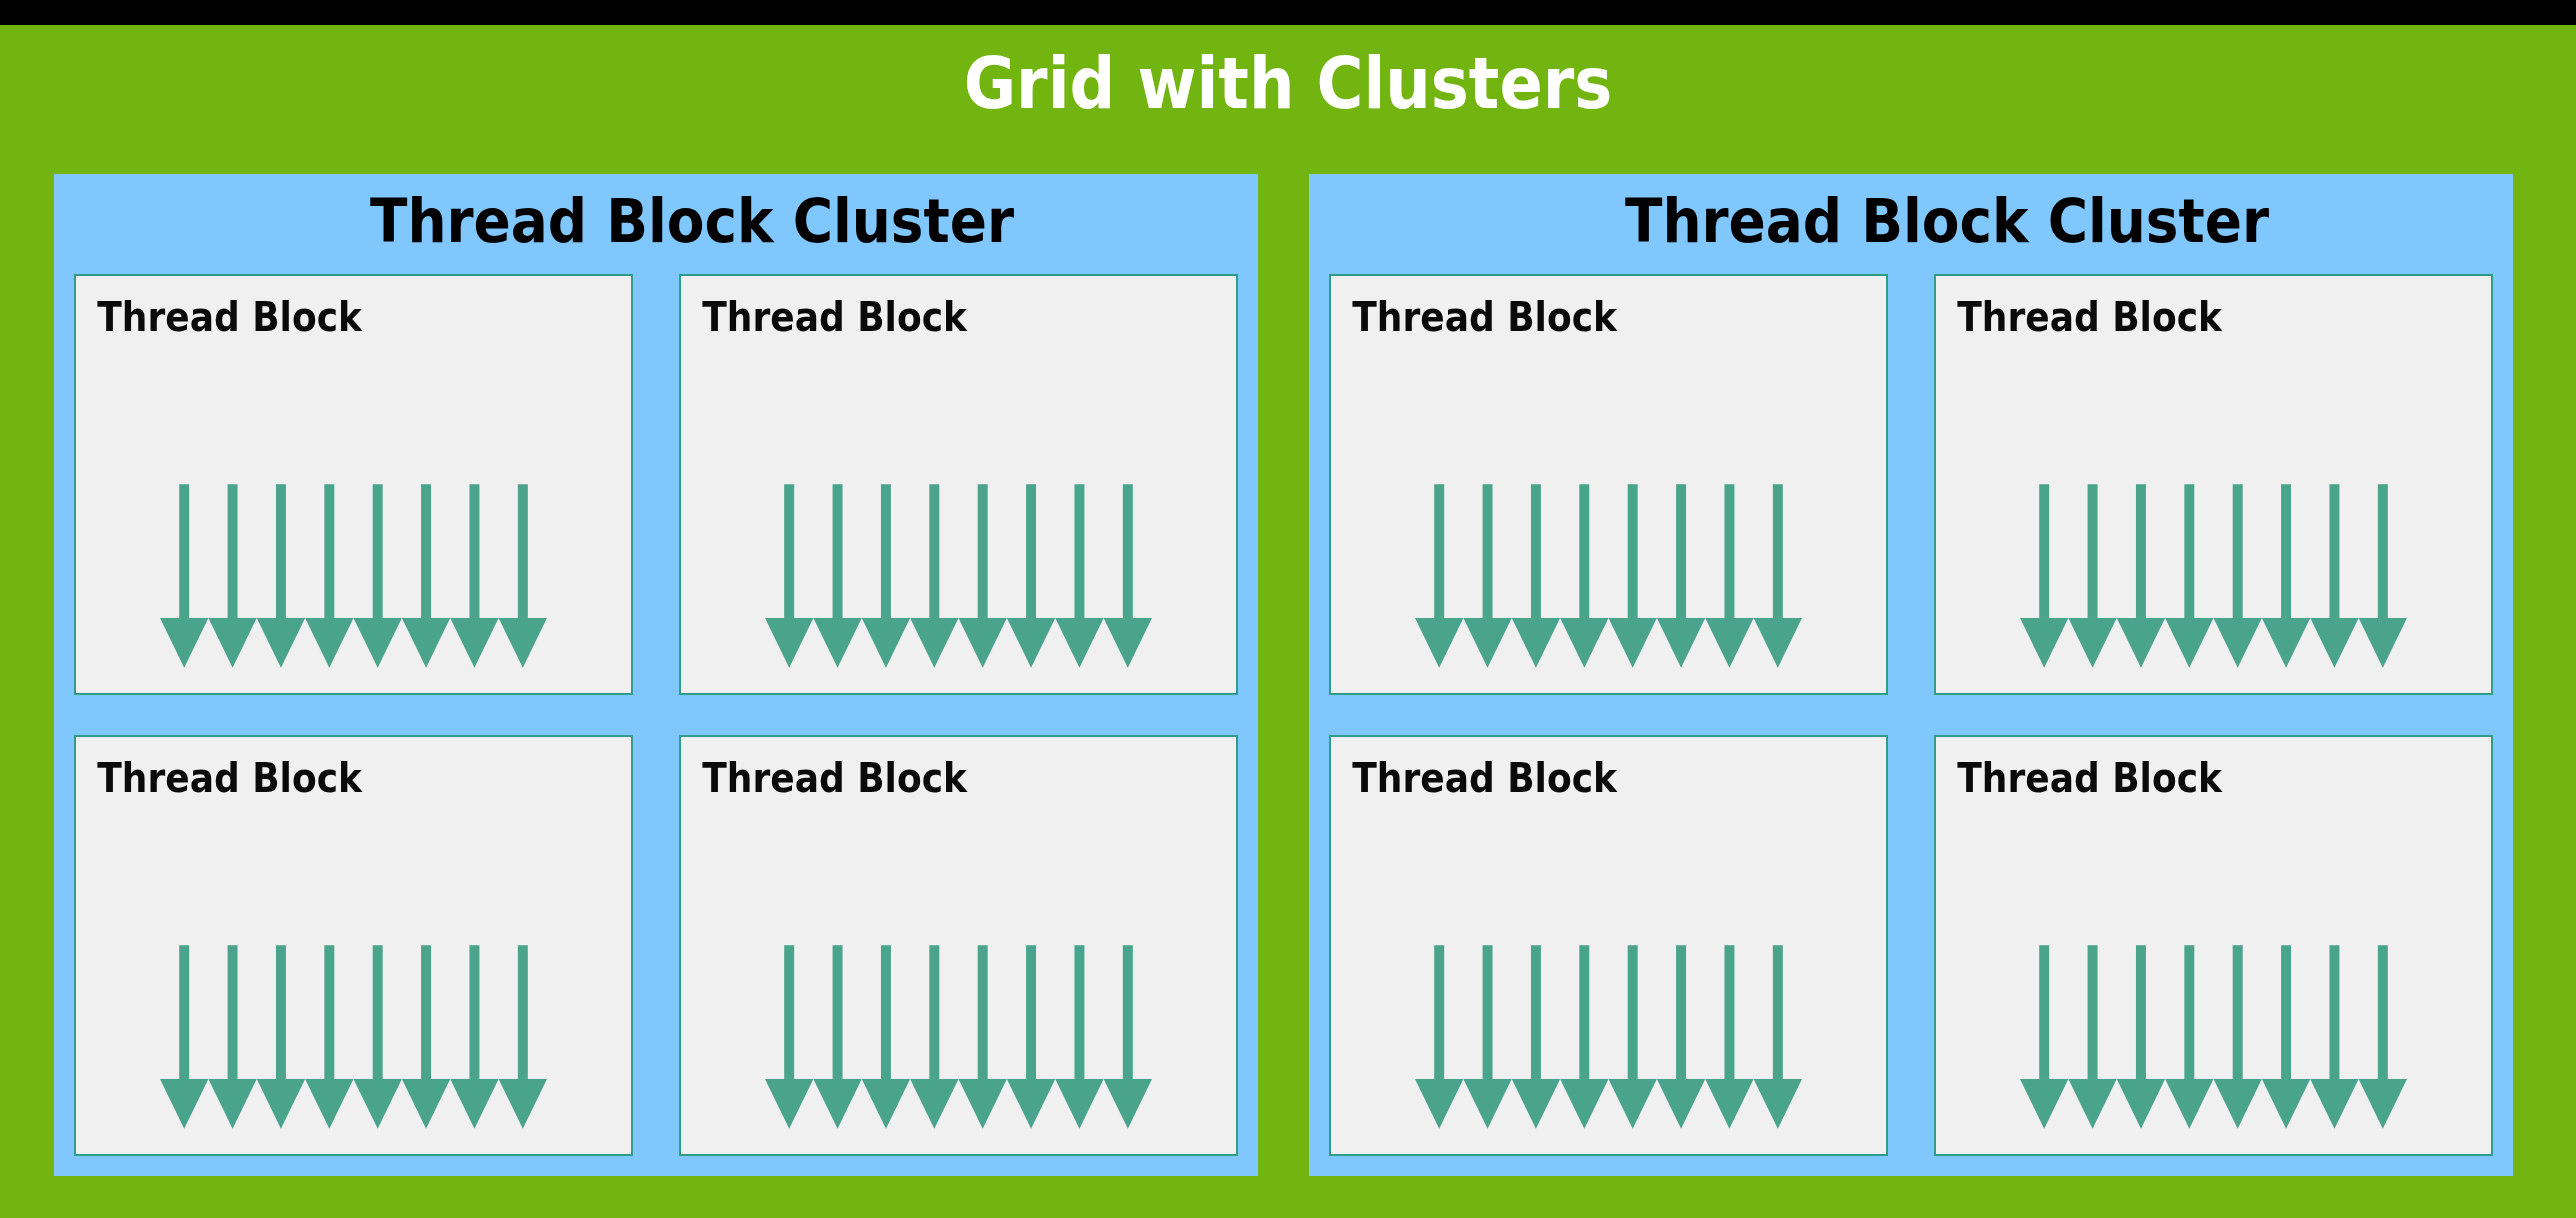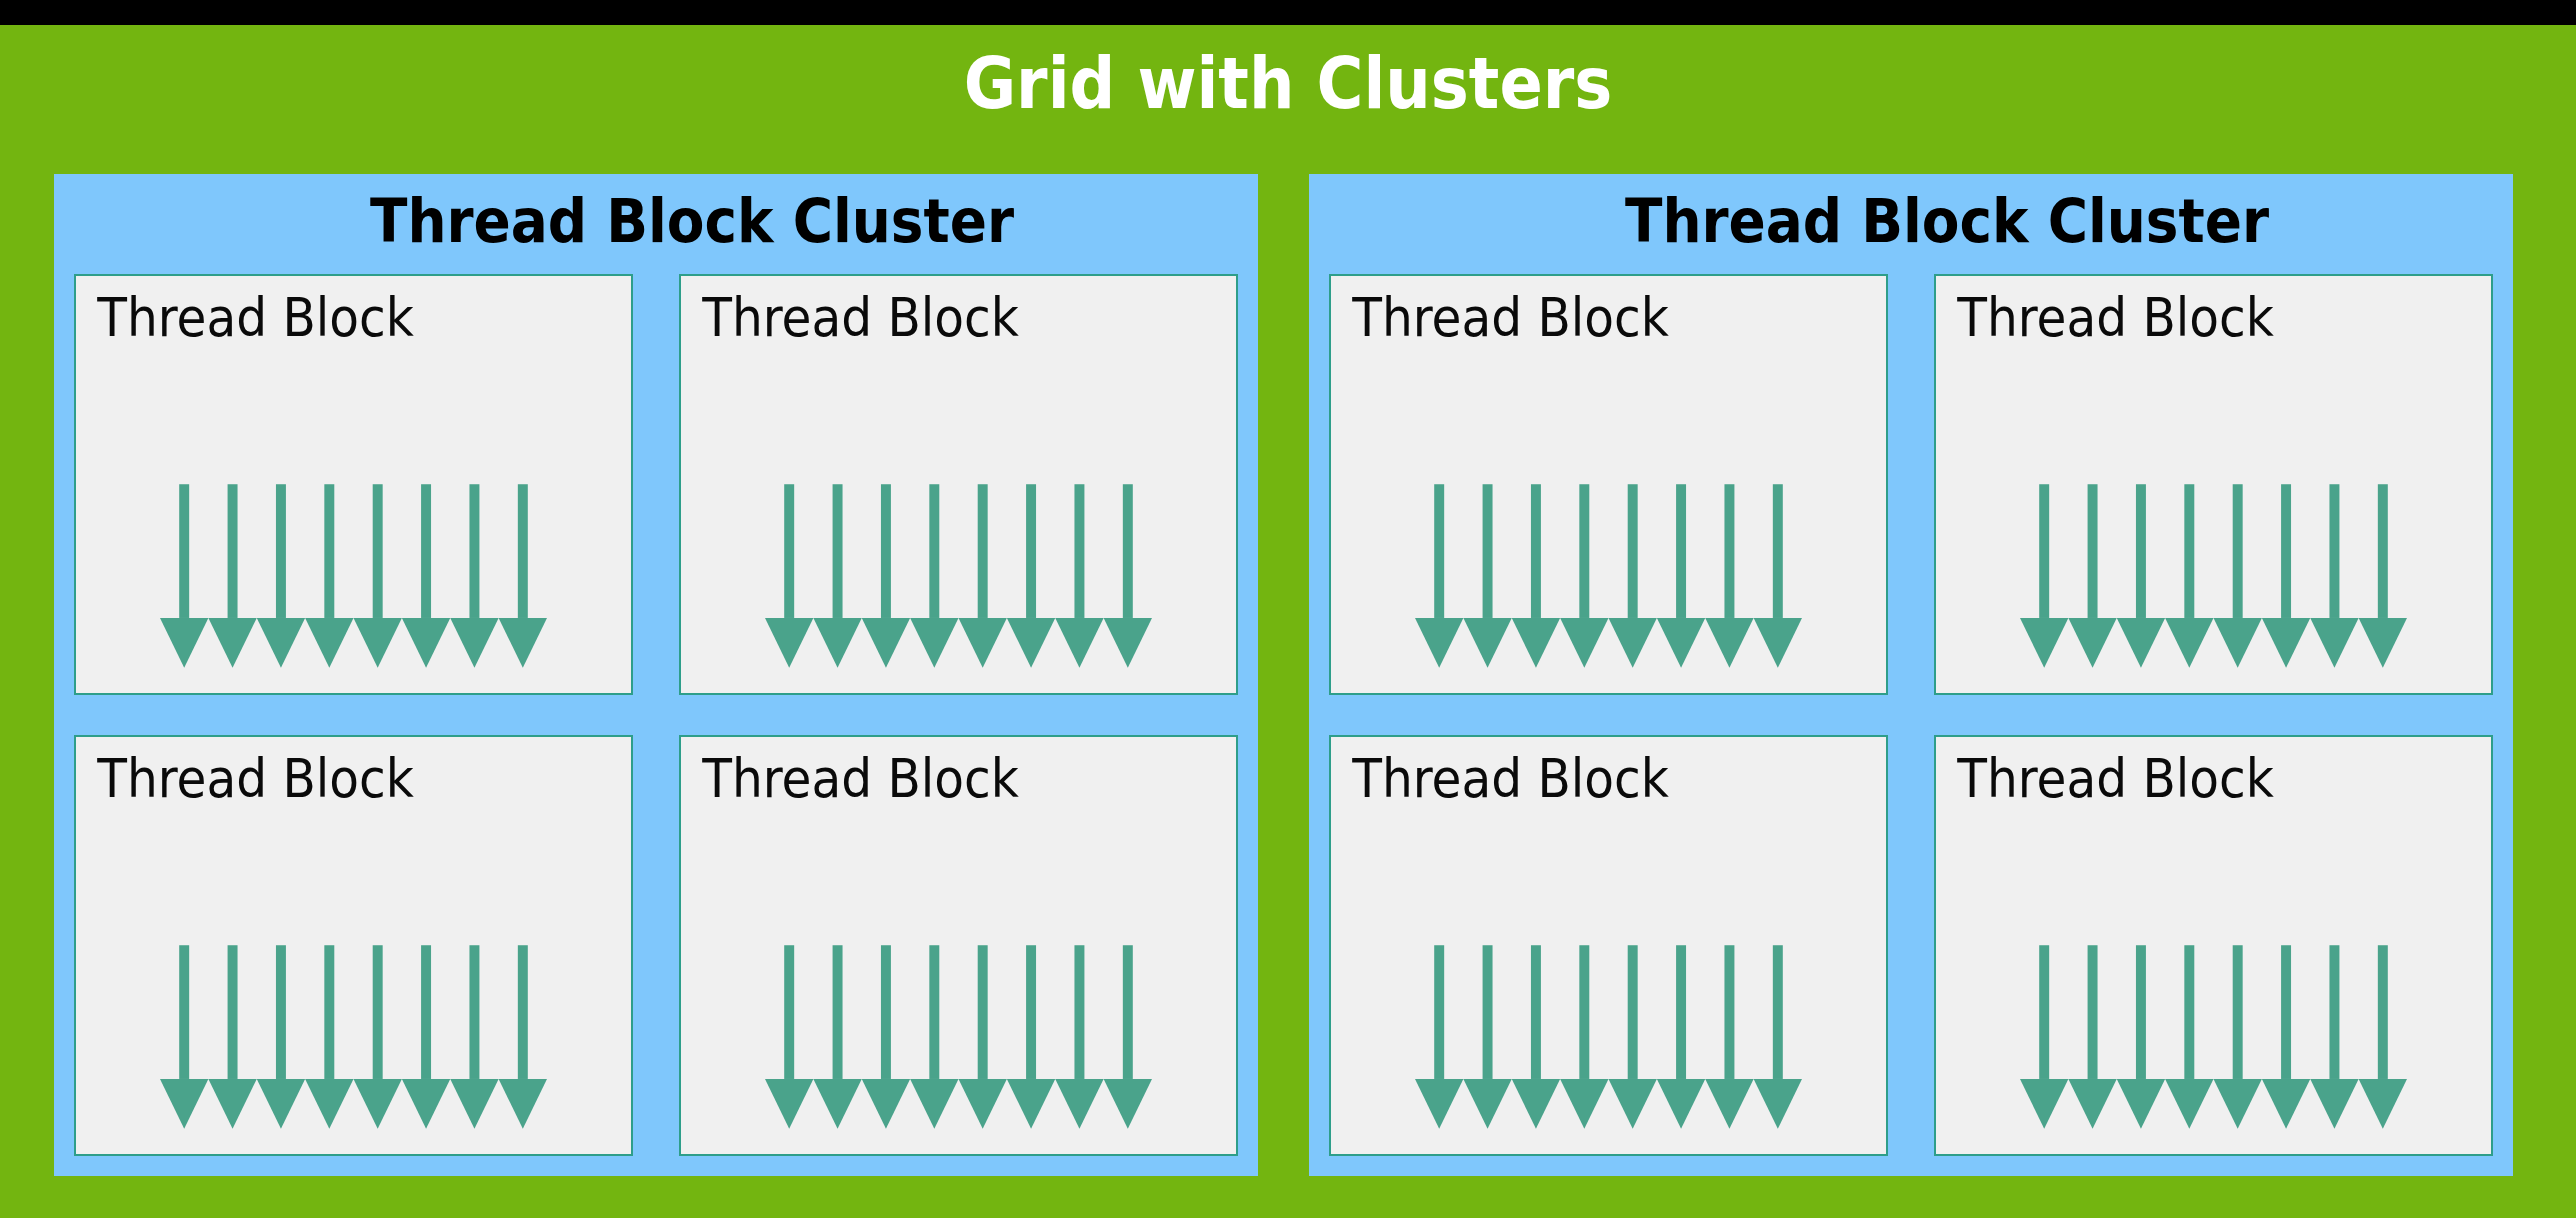--- a/index.html
+++ b/index.html
@@ -92,23 +92,23 @@
     background: #F0F0F0;
     border: 2.8px solid #2E9E8A;
     box-sizing: border-box;
     overflow: hidden;
   }
   .tb-label {
     position: absolute;
     left: 21.3px;
     top: 8.5px;
     color: #0A0A0A;
-    font-size: 54px;
+    font-size: 40px;
     line-height: 65px;
-    font-weight: normal;
+    font-weight: bold;
     font-stretch: condensed;
     white-space: nowrap;
   }
   .tb-arrows {
     position: absolute;
     left: 0;
     bottom: 17px;
     width: 100%;
     height: 192px;
   }

